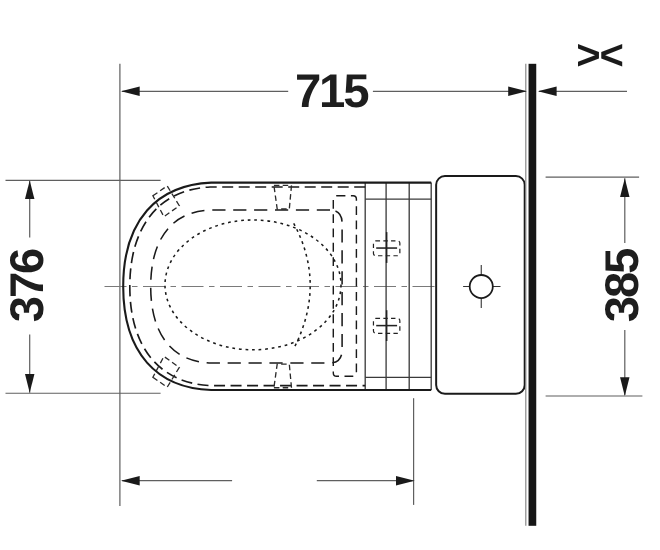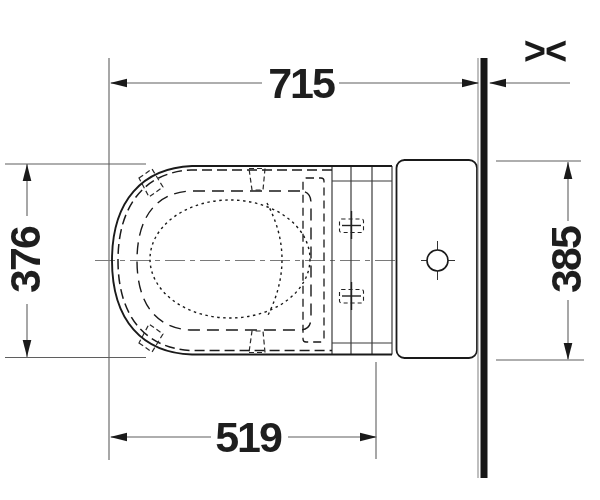--- a/index.html
+++ b/index.html
@@ -108,21 +108,20 @@
       <polygon points="27,357 22.7,340 31.3,340"></polygon>
       <polygon points="568,162 563.7,179 572.3,179"></polygon>
       <polygon points="568,360 563.7,343 572.3,343"></polygon>
       <polygon points="110,437 127,432.7 127,441.3"></polygon>
       <polygon points="377,437 360,432.7 360,441.3"></polygon>
     </g>
   </svg>
 
   <div class="dim-label" style="left:241px;top:61px;width:120px;height:44px;">715</div>
 
-  <div class="dim-label" style="left:188px;top:415px;width:120px;height:44px;">519</div>
 
   <div class="dim-label rot" style="left:-35px;top:238px;width:120px;height:44px;">376</div>
 
   <div class="dim-label rot" style="left:506px;top:238px;width:120px;height:44px;">385</div>
 
   <div class="var-sym" style="left:505px;top:30px;width:80px;height:42px;">&gt;&lt;</div>
 
 </div>
 
 </body></html>

